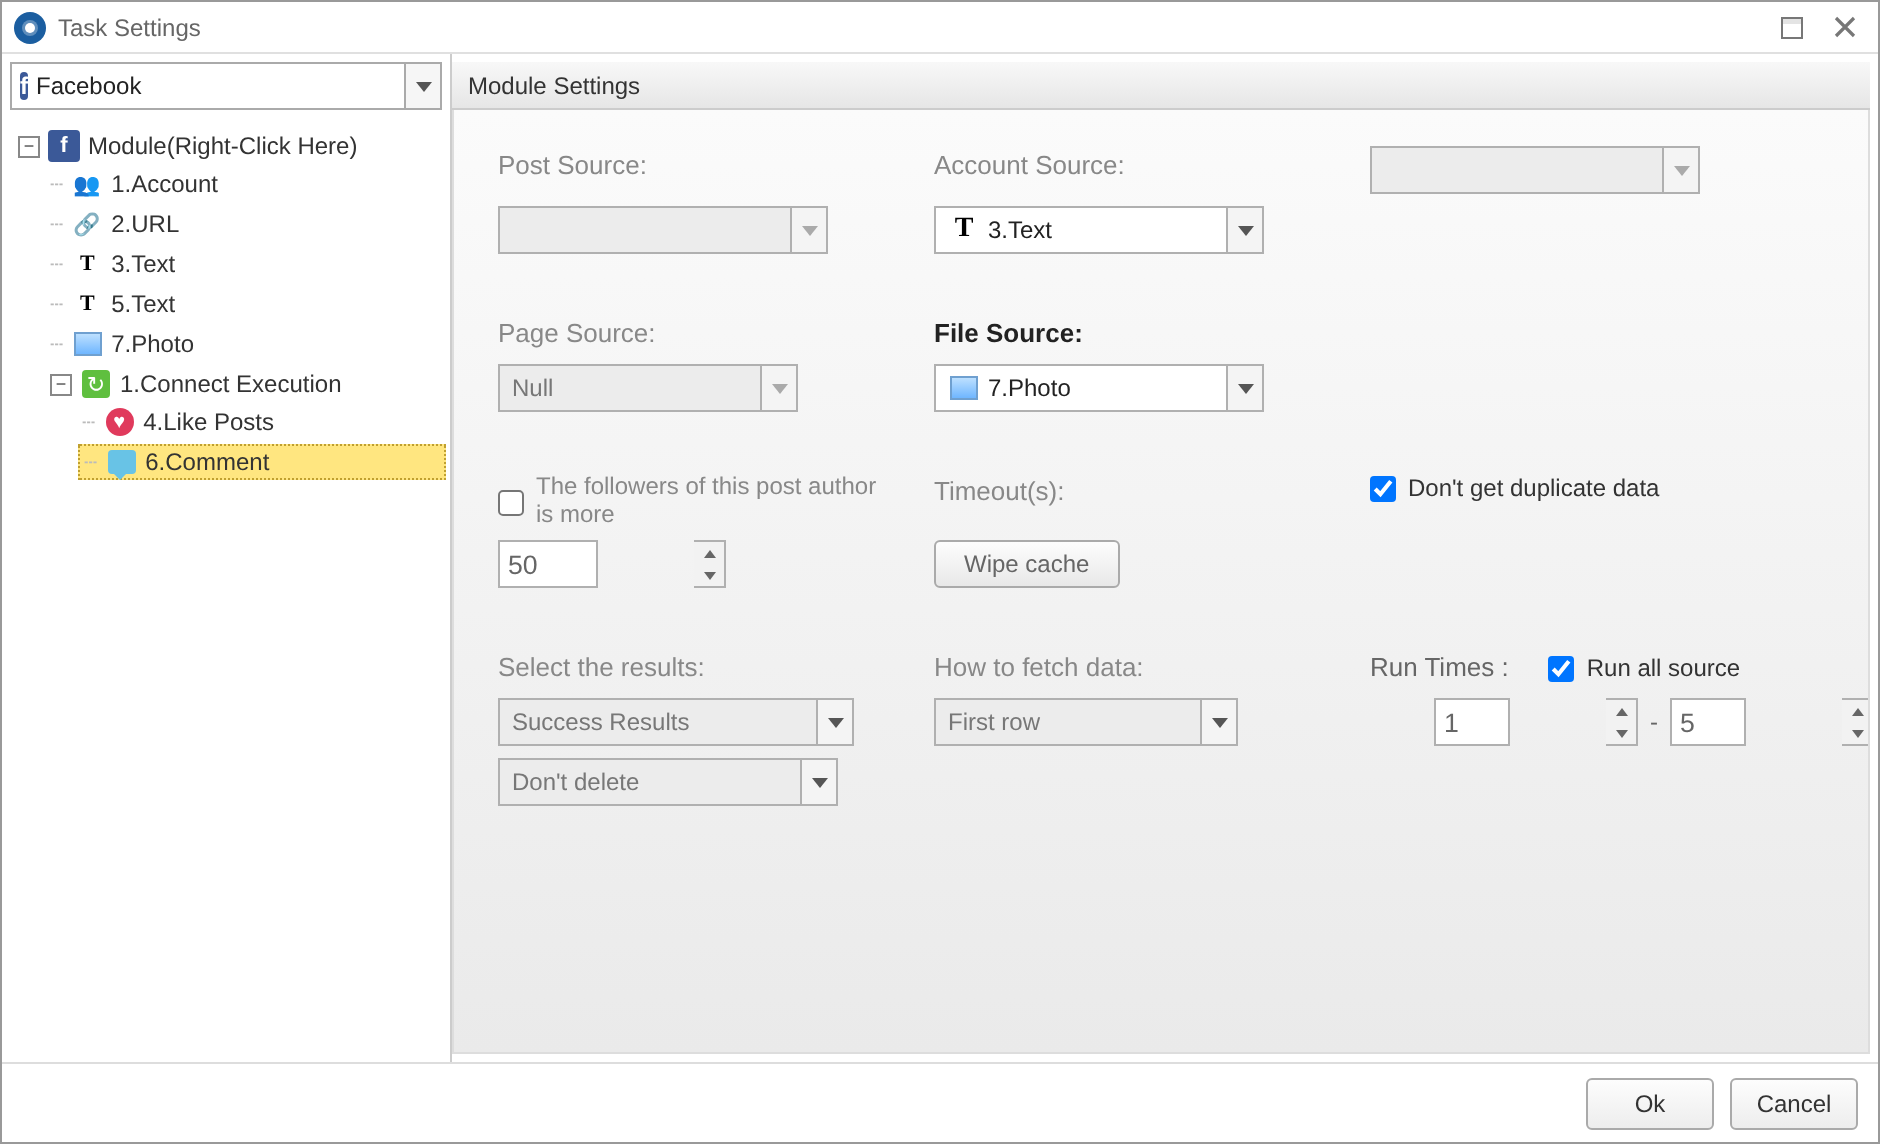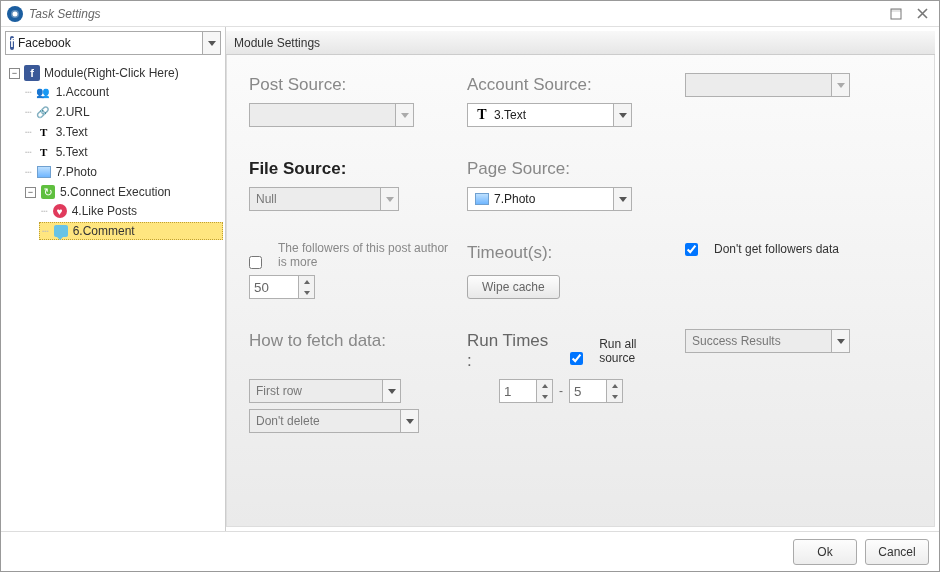--- a/index.html
+++ b/index.html
@@ -1,18 +1,18 @@
 <!DOCTYPE html>
 <html><head>
 <meta charset="utf-8">
 <style>
   * { box-sizing: border-box; margin: 0; padding: 0; }
   body { font-family: "Segoe UI", Tahoma, Arial, sans-serif; font-size: 12px; background: #fff; color: #333; width: 940px; height: 572px; overflow: hidden; }
   .window { width: 940px; height: 572px; border: 1px solid #999; display: flex; flex-direction: column; }
-  .titlebar { height: 26px; display: flex; align-items: center; padding: 0 6px; background: #fff; border-bottom: 1px solid #e0e0e0; font-style: italic; }
+  .titlebar { height: 26px; display: flex; align-items: center; padding: 0 6px; background: #fff; border-bottom: 1px solid #e0e0e0; }
   .titlebar .ticon { width: 16px; height: 16px; border-radius: 50%; background: #1b5ea0; margin-right: 6px; display:flex;align-items:center;justify-content:center;}
   .titlebar .ticon svg{width:10px;height:10px;}
   .titlebar .ttext { color: #666; font-size: 12px; }
   .titlebar .spacer { flex: 1; }
   .winbtn { width: 22px; height: 22px; display: flex; align-items: center; justify-content: center; color: #666; cursor: pointer; margin-left: 4px;}
   .body { flex: 1; display: flex; gap: 0; padding: 0; min-height: 0; }
   .left { width: 225px; border-right: 1px solid #ccc; display: flex; flex-direction: column; }
   .combo { height: 24px; margin: 4px; border: 1px solid #aaa; display: flex; align-items: center; padding: 0 4px; background: #fff; position: relative; }
   .combo .caret { position: absolute; right: 0; top:0; width: 18px; height: 100%; border-left: 1px solid #aaa; display:flex;align-items:center;justify-content:center; background:#f6f6f6;}
   .combo .caret::after { content: ""; border-left: 4px solid transparent; border-right: 4px solid transparent; border-top: 5px solid #555; }
@@ -30,36 +30,36 @@
   .ic-photo { background: linear-gradient(#bde0ff,#6fb6ff); border:1px solid #6fa0d0; width:14px;height:12px;}
   .ic-conn { background:#5fbf3f; border-radius:2px; width:14px;height:14px; display:flex;align-items:center;justify-content:center;color:#fff;}
   .ic-like { background:#e03a5c; border-radius:50%; width:14px;height:14px;color:#fff;display:flex;align-items:center;justify-content:center; font-size:10px;}
   .ic-comm { background:#68c3e6; border-radius:2px; width:14px;height:12px; position:relative;}
   .ic-comm::after{content:"";position:absolute;bottom:-3px;left:3px;border-left:3px solid transparent;border-right:3px solid transparent;border-top:3px solid #68c3e6;}
   .sel { background:#ffe680; border:1px dotted #c0a030; }
   .right { flex:1; display:flex; flex-direction:column; min-width:0;}
   .rhead { height: 24px; background: linear-gradient(#f8f8f8,#e6e6e6); border-bottom:1px solid #ccc; display:flex;align-items:center; padding:0 8px; font-size:12px; color:#333; margin:4px 4px 0 0;}
   .rbody { flex:1; background: linear-gradient(#fbfbfb,#eaeaea); margin:0 4px 4px 0; border:1px solid #ddd; border-top:none; padding: 18px 22px; overflow:auto; color:#666;}
   .grid { display:grid; grid-template-columns: 200px 200px 220px; column-gap: 18px; row-gap: 6px; align-items:start;}
-  .lbl { color:#888; font-size:17px; padding: 2px 0; }
+  .lbl { color:#888; font-size:13px; padding: 2px 0; }
   .lbl.strong { color:#222; font-weight:bold; }
   .sel-box { height: 24px; border:1px solid #b0b0b0; background:#ececec; display:flex;align-items:center; padding:0 6px; position:relative; color:#777;}
   .sel-box.enabled{ background:#fff; color:#222; }
   .sel-box .caretb { position:absolute;right:0;top:0;width:18px;height:100%;border-left:1px solid #b0b0b0;background:#f4f4f4;display:flex;align-items:center;justify-content:center;}
   .sel-box .caretb::after{content:"";border-left:4px solid transparent;border-right:4px solid transparent;border-top:5px solid #555;}
   .sel-box .caretb.disabled::after{border-top-color:#aaa;}
   .sel-box .bic{width:16px;height:16px;margin-right:4px;display:flex;align-items:center;justify-content:center;}
-  .num { display:flex; align-items:center; }
+  .num { display:flex; align-items:center;gap:48px; }
   .num input { width: 50px; height:24px; border:1px solid #b0b0b0; padding:0 4px; color:#666; background:#fff;}
   .num .spin { width:16px;height:24px; border:1px solid #b0b0b0; border-left:none; display:flex;flex-direction:column; background:#f2f2f2;}
   .num .spin div{flex:1;display:flex;align-items:center;justify-content:center;cursor:pointer;}
   .num .spin div::after{content:"";border-left:3px solid transparent;border-right:3px solid transparent;}
   .num .spin .up::after{border-bottom:4px solid #666;}
   .num .spin .dn::after{border-top:4px solid #666;}
-  .chk { display:flex; align-items:flex-end; gap:16px; color:#888; }
+  .chk { display:flex; align-items:center; gap:6px; color:#888; }
   .chk input{margin-top:2px;}
   .chk.active { color:#333; }
   .btn { height:24px; padding:0 14px; border:1px solid #aaa; background:linear-gradient(#fdfdfd,#e8e8e8); border-radius:3px; color:#666; cursor:pointer; display:inline-flex;align-items:center;}
   .section-gap { grid-column: 1 / span 3; height: 18px; }
   .delete-row .sel-box{width:170px;}
   .runrow { display:flex; align-items:center; gap:6px;}
   .footer { height: 40px; border-top:1px solid #ddd; display:flex; align-items:center; justify-content:flex-end; padding:0 10px; gap:8px; }
   .footer .fbtn { min-width:64px; height:26px; border:1px solid #aaa; border-radius:3px; background:linear-gradient(#fdfdfd,#ededed); cursor:pointer; display:flex;align-items:center;justify-content:center; color:#333;text-align:center;}
   .dotconn { color:#bbb; margin-right:2px; font-size:11px; letter-spacing:-2px;}
 </style>
@@ -141,21 +141,21 @@
                     </span>
                     <span>7.Photo</span>
                   </div>
                 </li>
               <li>
                 <div class="row">
                   <span class="toggle">−</span>
                   <span class="ic">
                       <span class="ic-conn">↻</span>
                     </span>
-                  <span>5.Connect Execution</span>
+                  <span>1.Connect Execution</span>
                 </div>
                 <ul>
                   <li>
                       <div class="row">
                         <span class="dotconn">┄</span>
                         <span class="ic">
                           <span class="ic-like">♥</span>
                         </span>
                         <span>4.Like Posts</span>
                       </div>
@@ -192,22 +192,22 @@
               <span class="caretb disabled"></span>
             </div>
           <div class="sel-box enabled" style="width:165px">
             <span class="bic ic-text">T</span>
             <span>3.Text</span>
             <span class="caretb"></span>
           </div>
 
           <div class="section-gap"></div>
 
+          <div class="lbl">Page Source:</div>
           <div class="lbl strong">File Source:</div>
-          <div class="lbl">Page Source:</div>
           <div></div>
 
           <div class="sel-box" style="width:150px">
               <span>Null</span>
               <span class="caretb disabled"></span>
             </div>
           <div class="sel-box enabled" style="width:165px">
             <span class="bic">
                 <span class="ic-photo"></span>
               </span>
@@ -218,44 +218,45 @@
 
           <div class="section-gap"></div>
 
           <div class="chk">
             <input type="checkbox" style="">
             <span>The followers of this post author is more</span>
           </div>
           <div class="lbl">Timeout(s):</div>
           <div class="chk active">
             <input type="checkbox" checked="" style="">
-            <span>Don't get followers data</span>
+            <span>Don't get duplicate data</span>
           </div>
 
           <div class="num">
             <input value="50" style="">
             <span class="spin">
                 <div class="up"></div>
                 <div class="dn"></div>
               </span>
           </div>
           <div><span class="btn">Wipe cache</span></div>
 
           <div class="section-gap"></div>
 
+          <div class="lbl">Select the results:</div>
           <div class="lbl">How to fetch data:</div>
           <div style="display:flex;align-items:center;gap:20px">
             <span class="lbl" style="color:#666">Run Times :</span>
             <span class="chk active">
               <input type="checkbox" checked="" style="">
               <span>Run all source</span>
             </span>
           </div>
 
-          <div class="sel-box" style="width:165px">
+          <div class="sel-box" style="width:178px">
               <span>Success Results</span>
               <span class="caretb"></span>
             </div>
           <div class="sel-box" style="width:152px">
               <span>First row</span>
               <span class="caretb"></span>
             </div>
           <div class="runrow" style="padding-left:32px">
             <span class="num">
                 <input style="width: 38px;" value="1">

